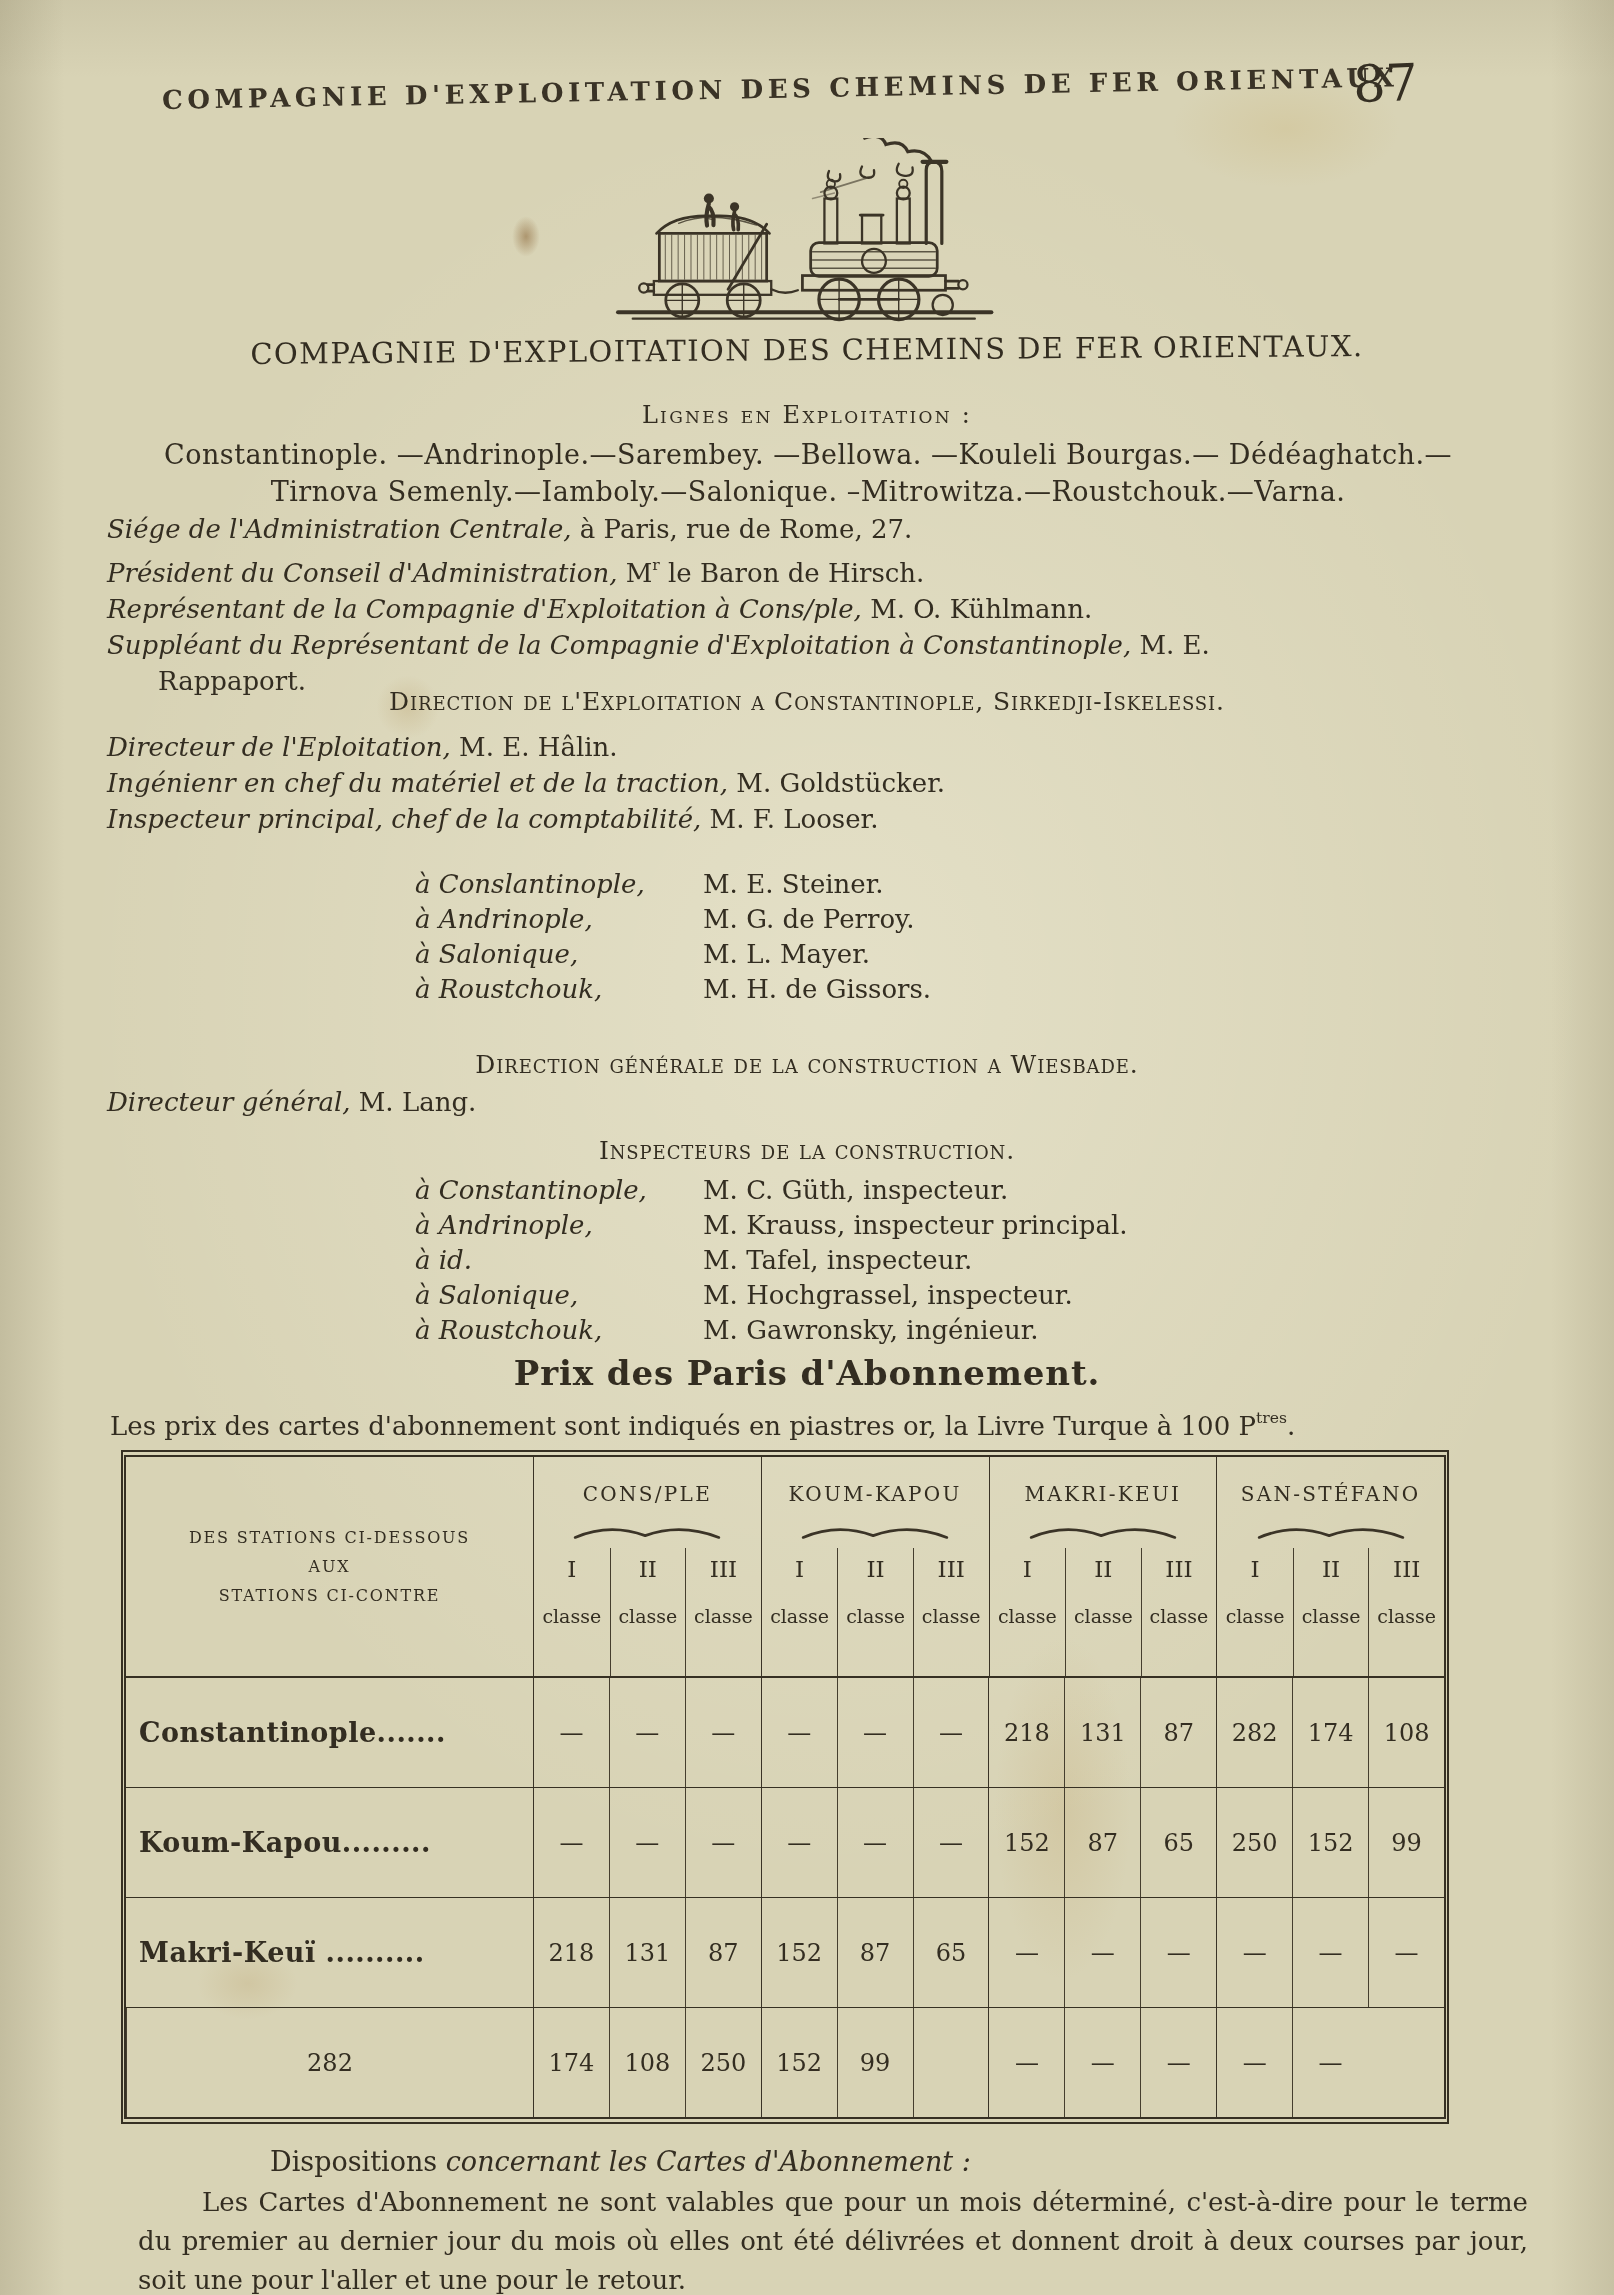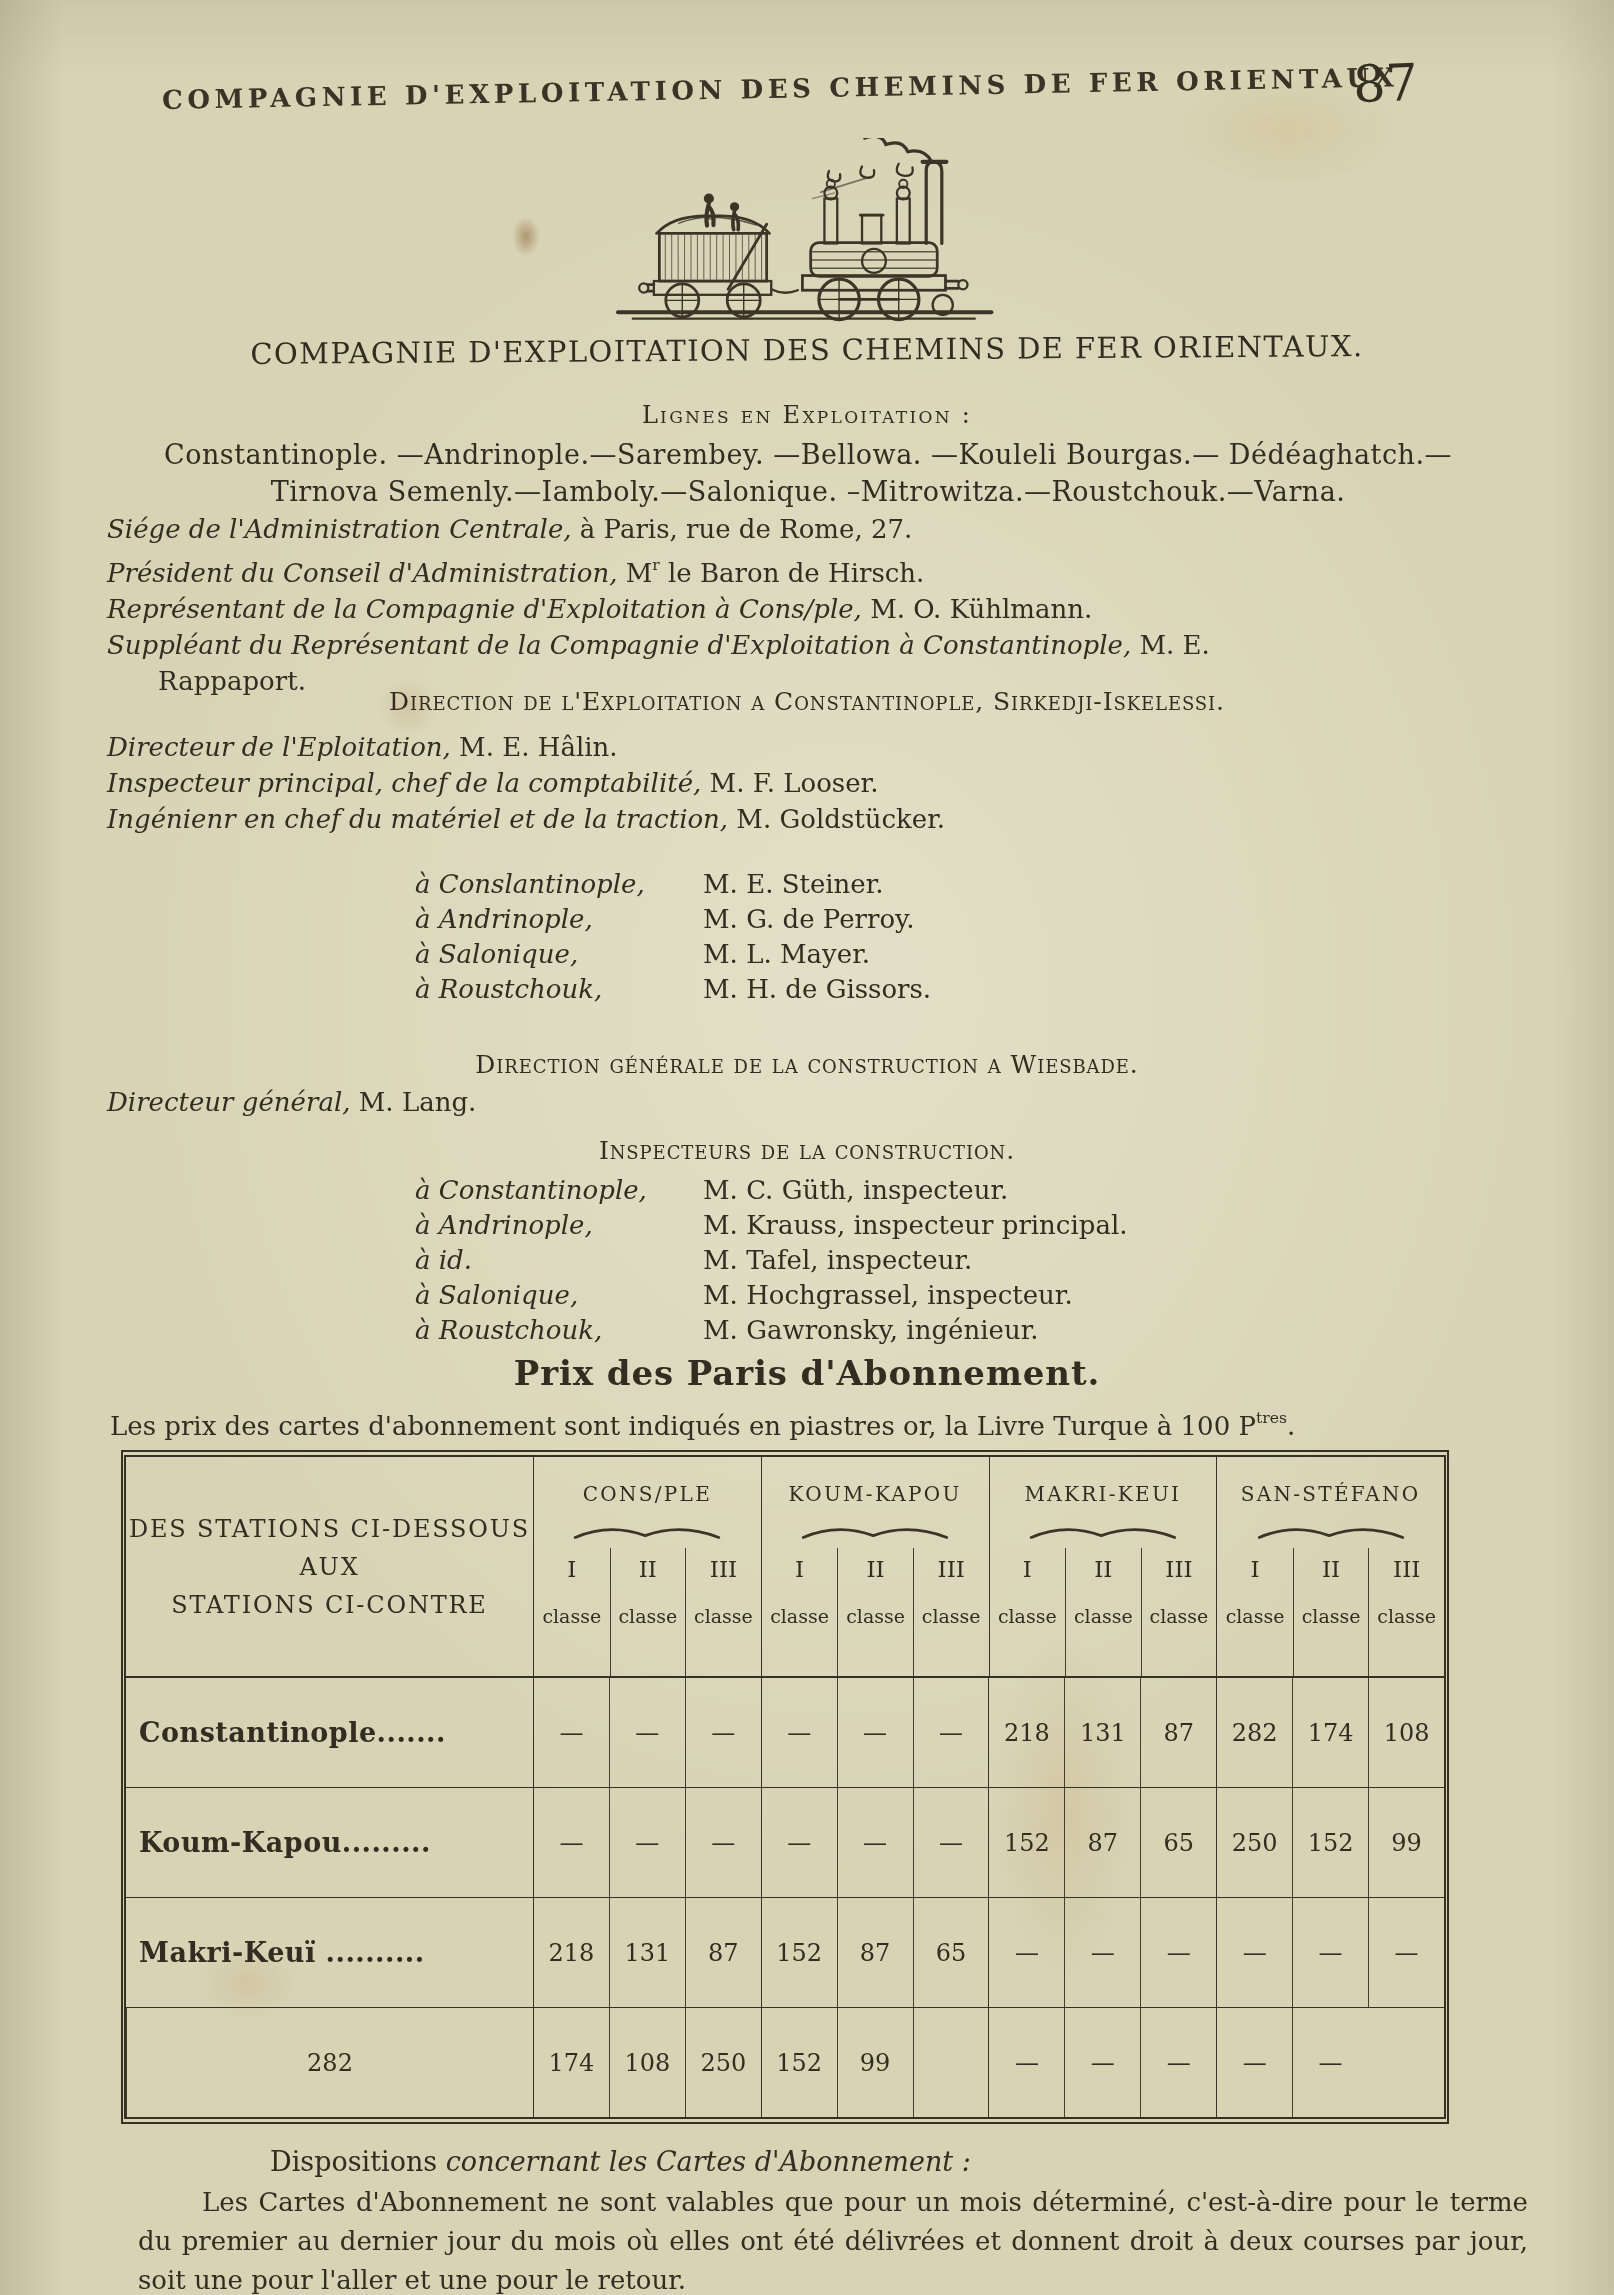--- a/index.html
+++ b/index.html
@@ -88,21 +88,21 @@
     border-top: 7.3px double #363023; border-bottom: 7.3px double #363023;
     border-left: 5px double #363023; border-right: 5px double #363023;
     box-sizing: border-box;
   }
   .thead {
     display: grid; grid-template-columns: 407px 1fr 1fr 1fr 1fr;
     height: 219px; border-bottom: 2.8px solid #363023;
   }
   .corner {
     display: flex; flex-direction: column; justify-content: center; align-items: center;
-    gap: 10px; font-size: 24px; letter-spacing: 1.8px; text-align: center;
+    gap: 10px; font-size: 16px; letter-spacing: 1.8px; text-align: center;
   }
   .group { border-left: 1.8px solid #3a3326; display: flex; flex-direction: column; }
   .gname { text-align: center; margin-top: 25px; font-size: 20px; letter-spacing: 2.3px; white-space: nowrap; }
   .bracewrap { height: 25px; display: flex; justify-content: center; align-items: center; margin-top: 13.8px; }
   .sub3 { flex: 1; display: grid; grid-template-columns: 1fr 1fr 1fr; margin-top: 3.7px; }
   .subcol { display: flex; flex-direction: column; align-items: center; padding-top: 7.3px; gap: 23px; }
   .subcol + .subcol { border-left: 0.9px solid #453e2e; }
   .num { font-size: 23px; }
   .cl  { font-size: 19px; }
 
@@ -214,22 +214,22 @@
     <div><span class="it">Siége de l'Administration Centrale,</span><span> à Paris, rue de Rome, 27.</span></div>
     <div><span class="it">Président du Conseil d'Administration,</span><span> M</span><sup>r</sup><span> le Baron de Hirsch.</span></div>
     <div><span class="it">Représentant de la Compagnie d'Exploitation à Cons/ple,</span><span> M. O. Kühlmann.</span></div>
     <div><span class="it">Suppléant du Représentant de la Compagnie d'Exploitation à Constantinople,</span><span> M. E.</span><br><span class="ind2">Rappaport.</span></div>
   </div>
 
   <div class="sc-head h-dir1">Direction de l'Exploitation a Constantinople, Sirkedji-Iskelessi.</div>
 
   <div class="staff">
     <div><span class="it">Directeur de l'Eploitation,</span><span> M. E. Hâlin.</span></div>
+    <div><span class="it">Ingénienr en chef du matériel et de la traction,</span><span> M. Goldstücker.</span></div>
     <div><span class="it">Inspecteur principal, chef de la comptabilité,</span><span> M. F. Looser.</span></div>
-    <div><span class="it">Ingénienr en chef du matériel et de la traction,</span><span> M. Goldstücker.</span></div>
   </div>
 
 
   <div class="insp insp-l1">
     <div class="row">
         <span class="place">à Conslantinople,</span>
         <span>M. E. Steiner.</span>
       </div>
     <div class="row">
         <span class="place">à Andrinople,</span>

